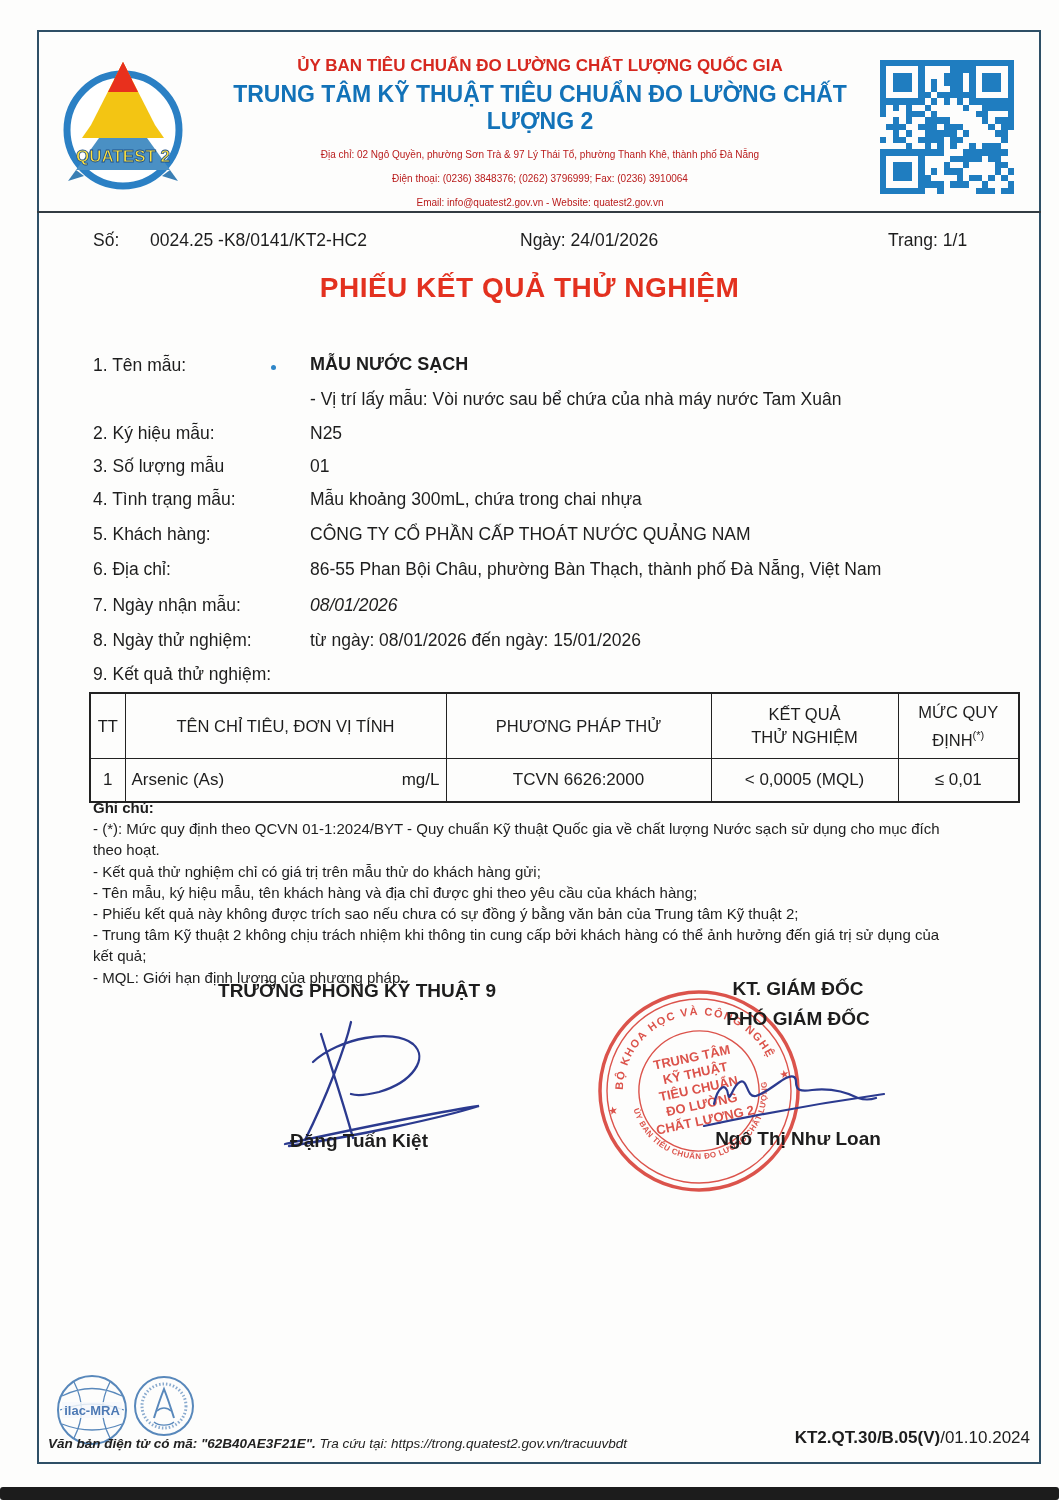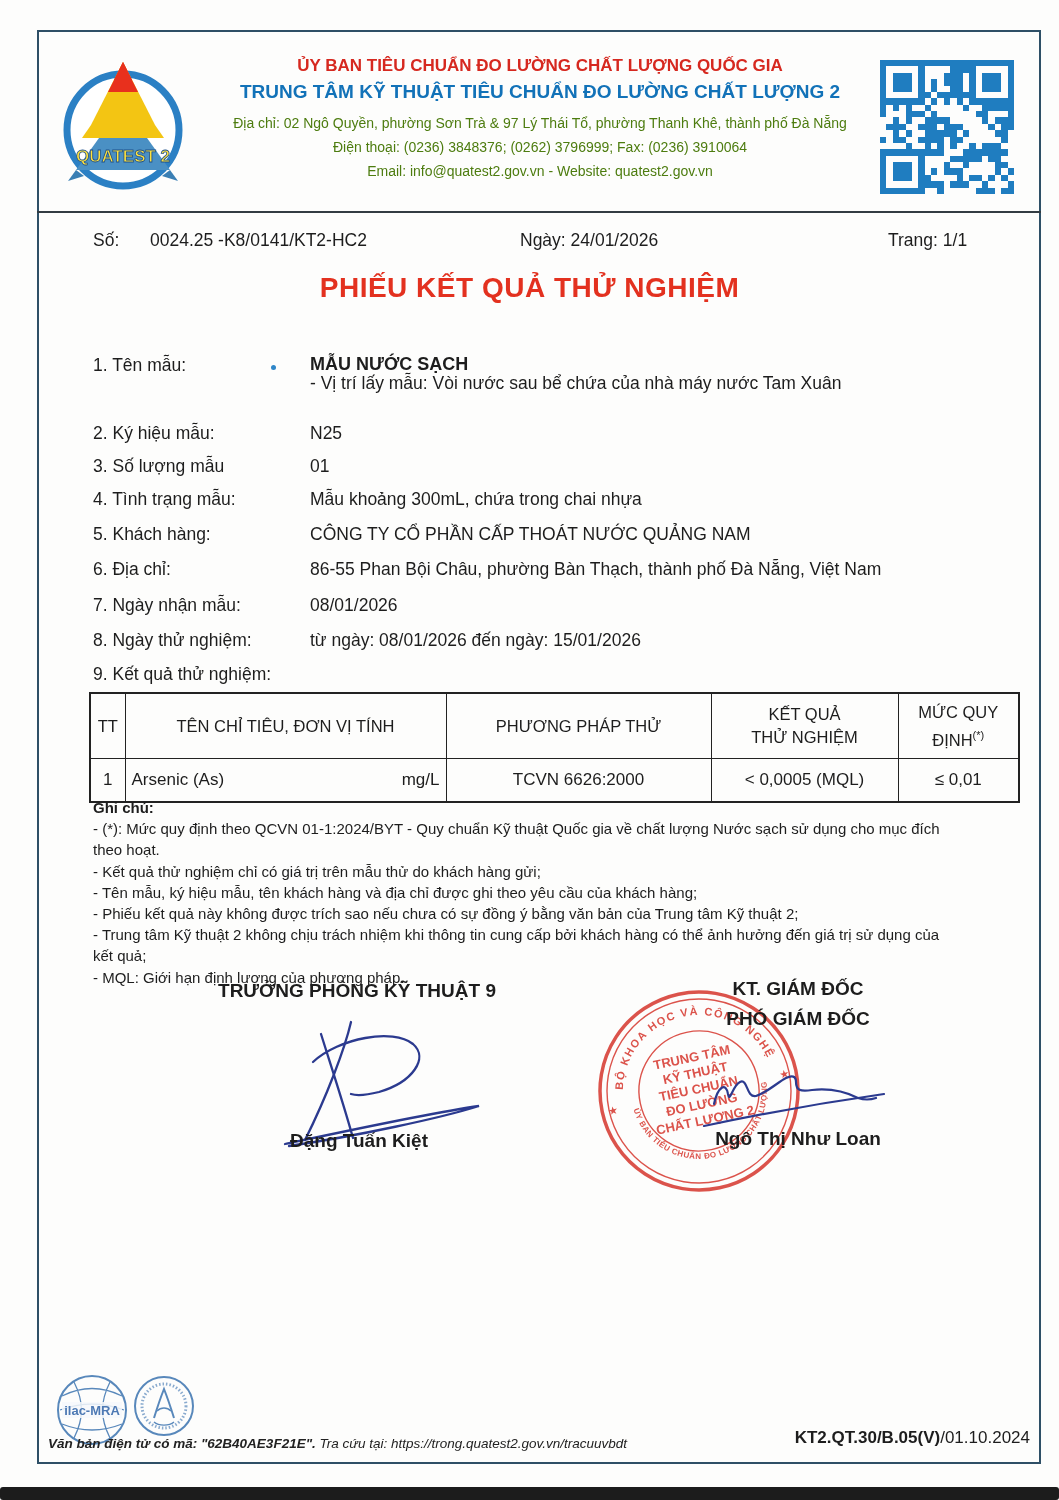--- a/index.html
+++ b/index.html
@@ -5,22 +5,22 @@
   html,body{margin:0;padding:0;background:#fbfbfa;}
   #canvas{position:relative;width:1059px;height:1500px;background:#fdfdfc;overflow:hidden;
           font-family:"Liberation Sans","DejaVu Sans",sans-serif;color:#1d1d1d;}
   .abs{position:absolute;}
   .frame{left:37px;top:30px;width:1000px;height:1430px;border:2px solid #2e4f66;}
   .sepline{left:37px;top:211px;width:1004px;height:2px;background:#333c42;}
 
   
   .hdr-text{left:190px;top:56px;width:700px;text-align:center;}
   .hdr-agency{font-size:17px;font-weight:bold;color:#d6281f;margin-bottom:5px;}
-  .hdr-center{font-size:19px;font-weight:bold;color:#1272b8;margin-bottom:8px;}
-  .hdr-addr{font-size:14px;color:#4d7c0f;line-height:24px;}
+  .hdr-center{font-size:23px;font-weight:bold;color:#1272b8;margin-bottom:8px;}
+  .hdr-addr{font-size:10px;color:#b91c1c;line-height:24px;}
   #qr{left:880px;top:60px;width:134px;height:134px;display:grid;
       grid-template-columns:repeat(21,1fr);grid-template-rows:repeat(21,1fr);}
   #qr div{width:100%;height:100%;}
 
   
   .meta{top:230px;font-size:17.5px;}
   .title{left:0;top:272px;width:1059px;text-align:center;font-size:28px;font-weight:bold;
          color:#e3311f;letter-spacing:.5px;}
 
   
@@ -532,39 +532,39 @@
   <span class="abs meta" style="left:150px;">0024.25 -K8/0141/KT2-HC2</span>
   <span class="abs meta" style="left:520px;">Ngày: 24/01/2026</span>
   <span class="abs meta" style="left:888px;">Trang: 1/1</span>
 
   <div class="abs title">PHIẾU KẾT QUẢ THỬ NGHIỆM</div>
 
   <div class="abs dot"></div>
 
   <span class="abs it-label" style="top:355px;">1. Tên mẫu:</span>
   <span class="abs it-value bold" style="top:354px;font-size:18px;">MẪU NƯỚC SẠCH</span>
-  <span class="abs it-value" style="top:373px;">- Vị trí lấy mẫu: Vòi nước sau bể chứa của nhà máy nước Tam Xuân</span>
+  <span class="abs it-value" style="top:389px;">- Vị trí lấy mẫu: Vòi nước sau bể chứa của nhà máy nước Tam Xuân</span>
 
   <span class="abs it-label" style="top:423px;">2. Ký hiệu mẫu:</span>
   <span class="abs it-value" style="top:423px;">N25</span>
 
   <span class="abs it-label" style="top:456px;">3. Số lượng mẫu</span>
   <span class="abs it-value" style="top:456px;">01</span>
 
   <span class="abs it-label" style="top:489px;">4. Tình trạng mẫu:</span>
   <span class="abs it-value" style="top:489px;">Mẫu khoảng 300mL, chứa trong chai nhựa</span>
 
   <span class="abs it-label" style="top:524px;">5. Khách hàng:</span>
   <span class="abs it-value" style="top:524px;">CÔNG TY CỔ PHẦN CẤP THOÁT NƯỚC QUẢNG NAM</span>
 
   <span class="abs it-label" style="top:559px;">6. Địa chỉ:</span>
   <span class="abs it-value" style="top:559px;">86-55 Phan Bội Châu, phường Bàn Thạch, thành phố Đà Nẵng, Việt Nam</span>
 
   <span class="abs it-label" style="top:595px;">7. Ngày nhận mẫu:</span>
-  <span class="abs it-value" style="top:595px;">08/01/2026</span>
+  <span class="abs it-value" style="top:595px;font-style:italic;">08/01/2026</span>
 
   <span class="abs it-label" style="top:630px;">8. Ngày thử nghiệm:</span>
   <span class="abs it-value" style="top:630px;">từ ngày: 08/01/2026 đến ngày: 15/01/2026</span>
 
   <span class="abs it-label" style="top:664px;">9. Kết quả thử nghiệm:</span>
 
   <table class="res">
     <colgroup>
         <col class="c-tt">
         <col class="c-name">

